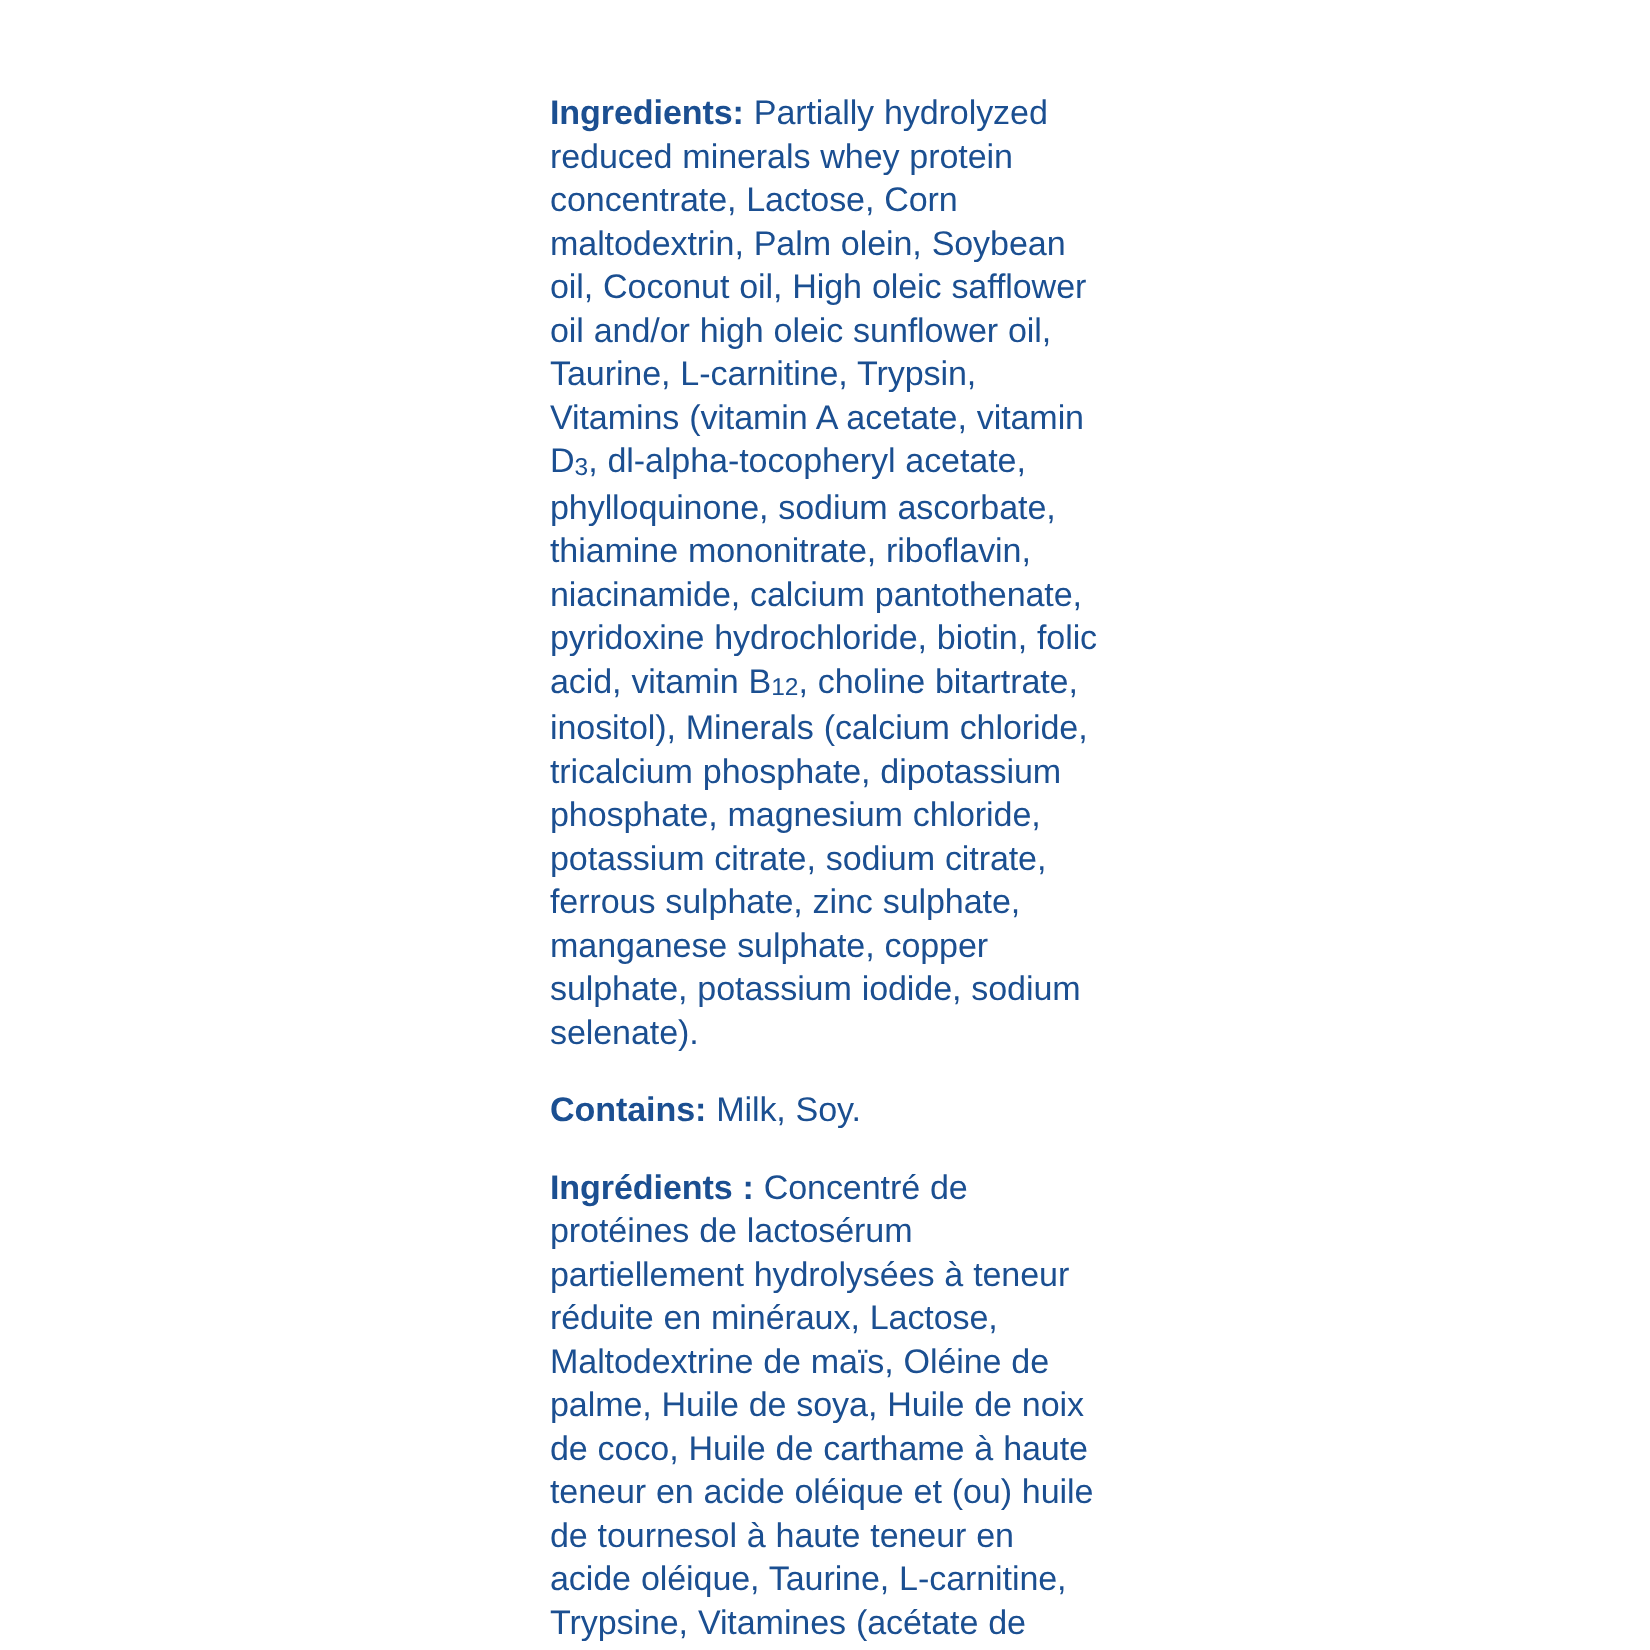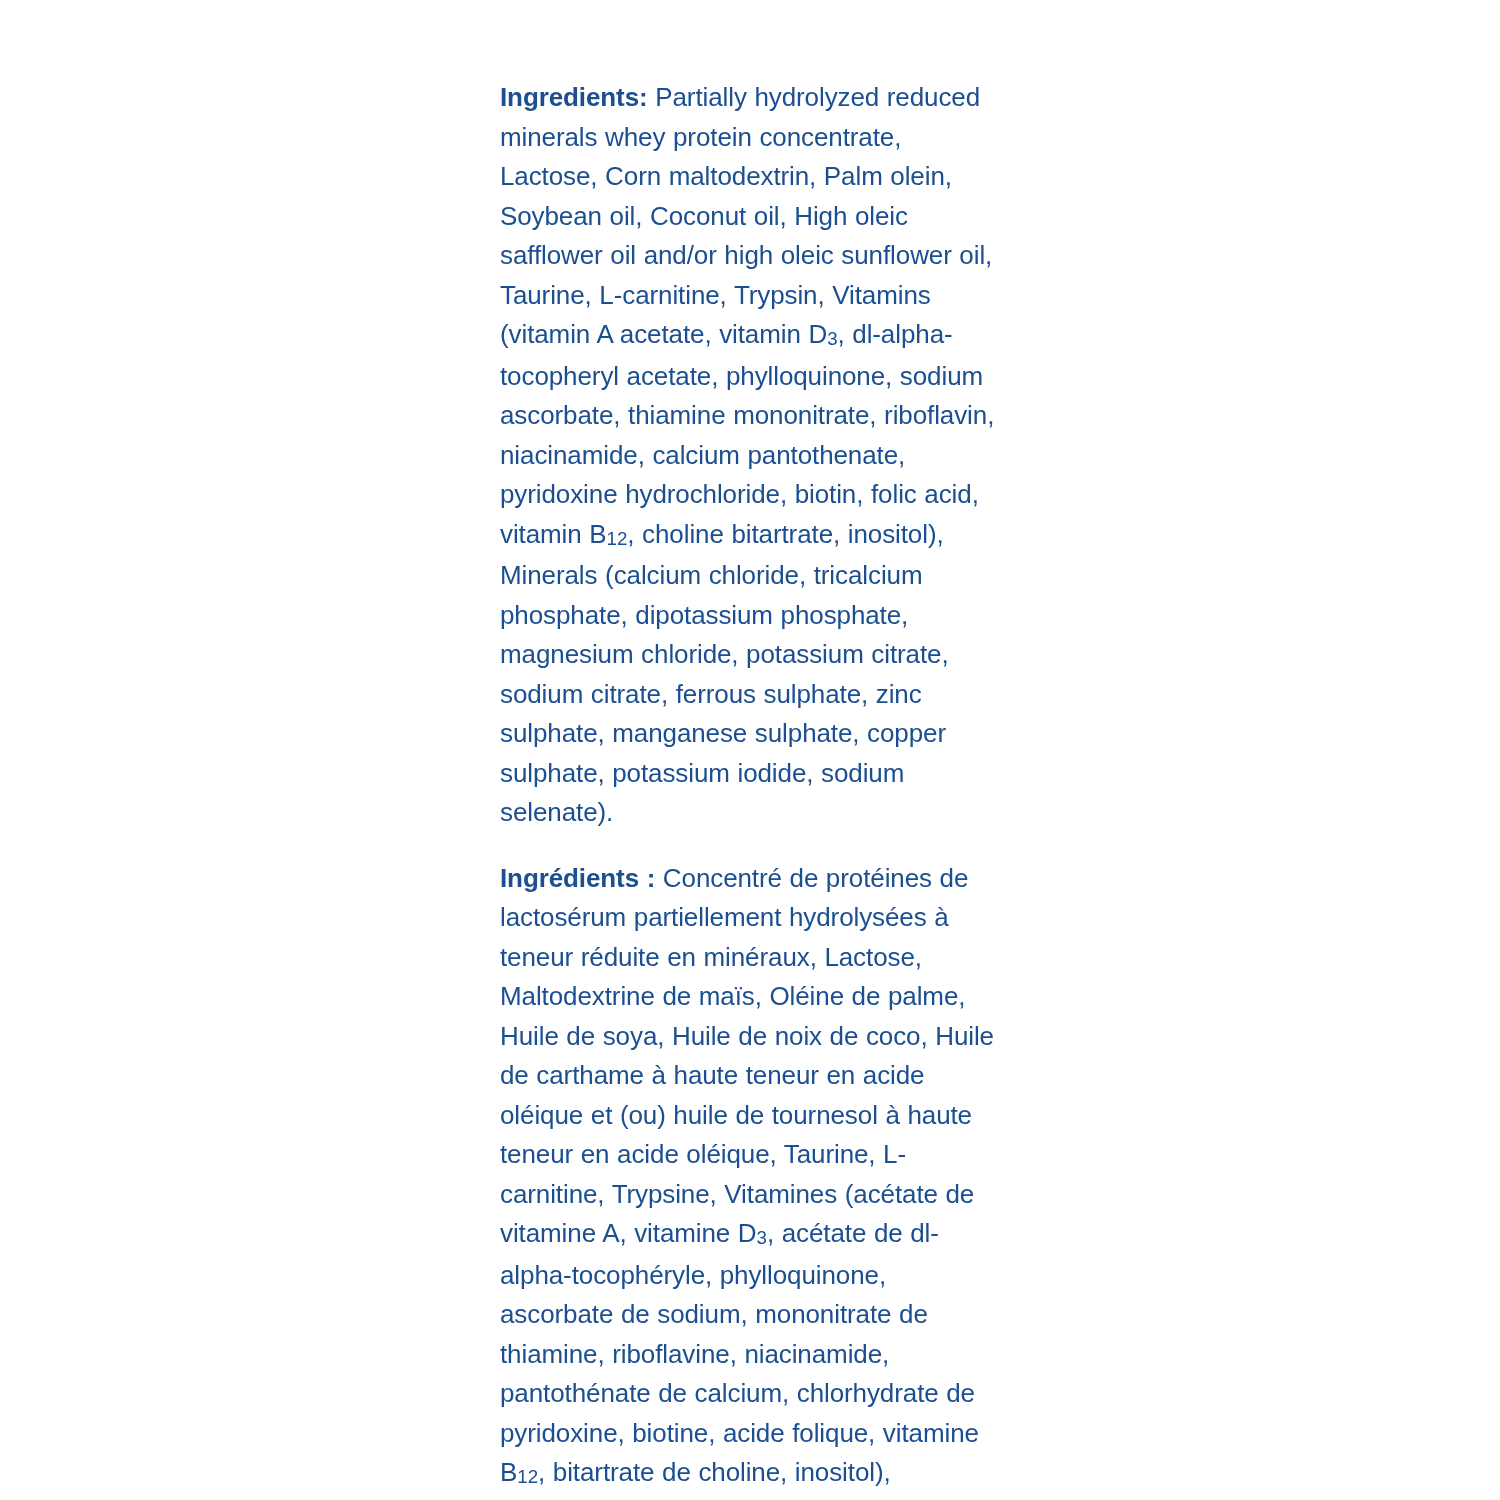--- a/index.html
+++ b/index.html
@@ -20,21 +20,21 @@
     top: 52px;
     width: 500px;
   }
   .block {
     margin-bottom: 20px;
   }
   .block:last-child {
     margin-bottom: 0;
   }
   .para {
-    font-size: 26px;
+    font-size: 31px;
     line-height: 39.5px;
     letter-spacing: -0.1px;
     color: #1b4f91;
     text-align: left;
     word-spacing: 0.5px;
   }
   .lead {
     font-weight: bold;
   }
   .sub {
@@ -47,18 +47,21 @@
 </style>
 </head>
 <body>
 
 <div class="label-panel">
 
   <div class="block">
     <p class="para"><span class="lead">Ingredients:</span> <span>Partially hydrolyzed reduced minerals whey protein concentrate, Lactose, Corn maltodextrin, Palm olein, Soybean oil, Coconut oil, High oleic safflower oil and/or high oleic sunflower oil, Taurine, L-carnitine, Trypsin, Vitamins (vitamin A acetate, vitamin D<span class="sub">3</span>, dl-alpha-tocopheryl acetate, phylloquinone, sodium ascorbate, thiamine mononitrate, riboflavin, niacinamide, calcium pantothenate, pyridoxine hydrochloride, biotin, folic acid, vitamin B<span class="sub">12</span>, choline bitartrate, inositol), Minerals (calcium chloride, tricalcium phosphate, dipotassium phosphate, magnesium chloride, potassium citrate, sodium citrate, ferrous sulphate, zinc sulphate, manganese sulphate, copper sulphate, potassium iodide, sodium selenate).</span></p>
   </div>
 
+  <div class="block">
+    <p class="para"><span class="lead">Contains:</span> <span>Milk, Soy.</span></p>
+  </div>
 
   <div class="block">
     <p class="para"><span class="lead">Ingrédients :</span> <span>Concentré de protéines de lactosérum partiellement hydrolysées à teneur réduite en minéraux, Lactose, Maltodextrine de maïs, Oléine de palme, Huile de soya, Huile de noix de coco, Huile de carthame à haute teneur en acide oléique et (ou) huile de tournesol à haute teneur en acide oléique, Taurine, L-carnitine, Trypsine, Vitamines (acétate de vitamine A, vitamine D<span class="sub">3</span>, acétate de dl-alpha-tocophéryle, phylloquinone, ascorbate de sodium, mononitrate de thiamine, riboflavine, niacinamide, pantothénate de calcium, chlorhydrate de pyridoxine, biotine, acide folique, vitamine B<span class="sub">12</span>, bitartrate de choline, inositol), Minéraux (chlorure de calcium, phosphate tricalcique, phosphate dipotassique, chlorure de magnésium, citrate de potassium, citrate de sodium, sulfate ferreux, sulfate de zinc, sulfate de manganèse, sulfate de cuivre, iodure de potassium, séléniate de sodium).</span></p>
   </div>
 
 </div>
 
 </body></html>

